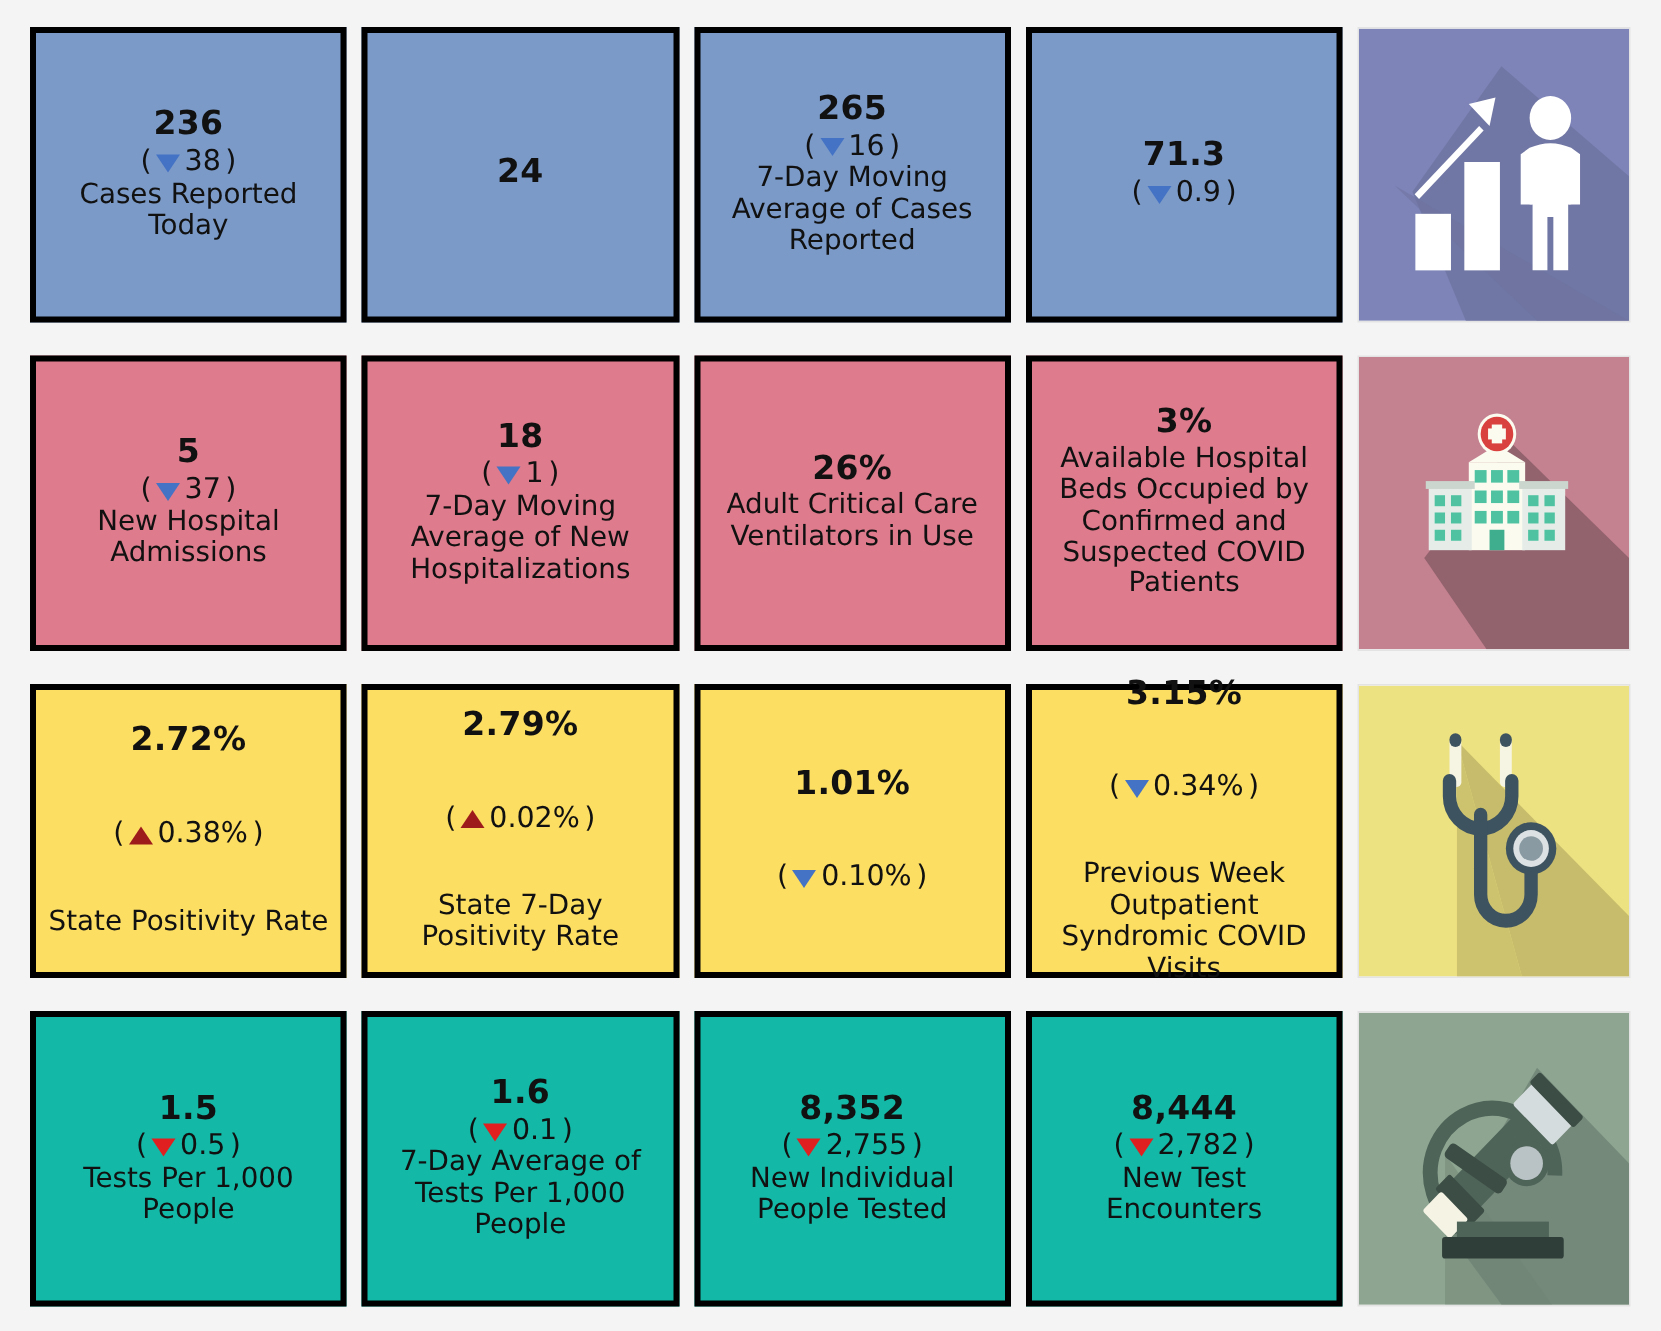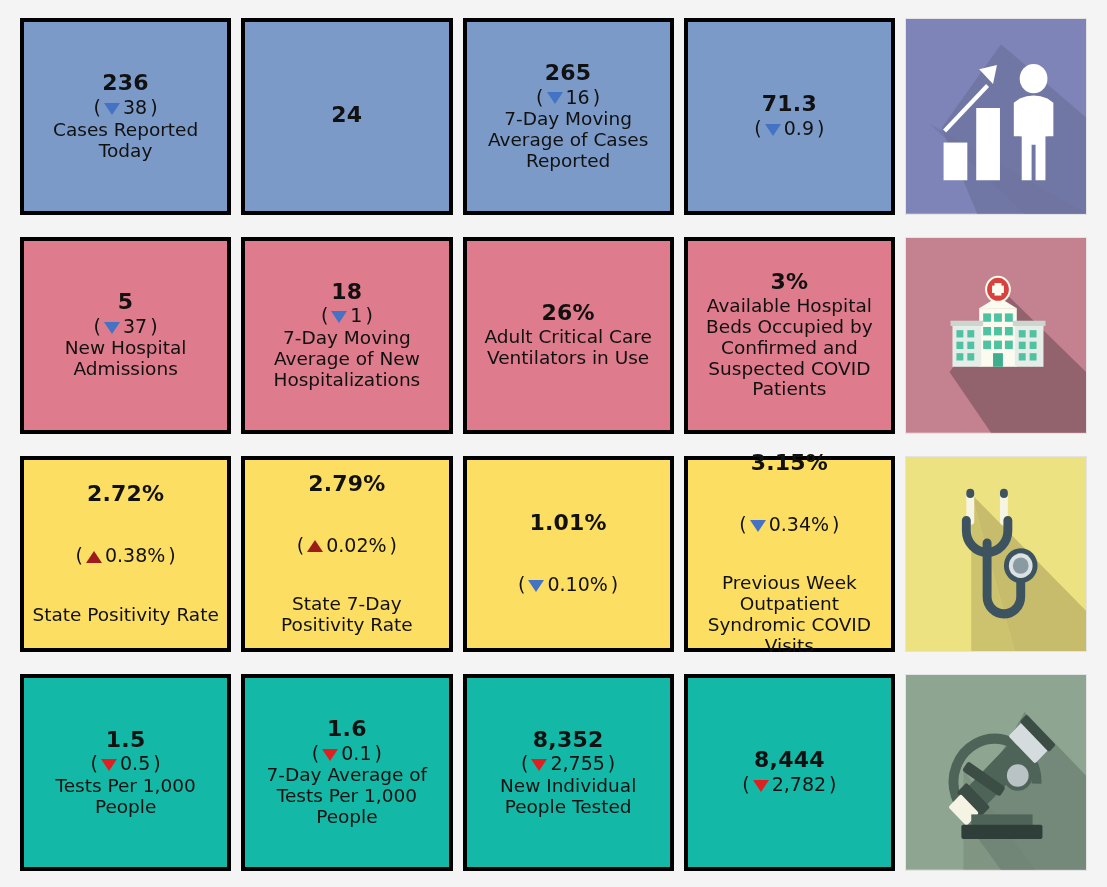--- a/index.html
+++ b/index.html
@@ -379,20 +379,21 @@
       </div>
 
       <div class="metric-card">
         <div class="metric-value">8,444</div>
         <div class="metric-change">
           <span>(</span>
           <span class="arrow down arrow-red"></span>
           <span>2,782</span>
           <span>)</span>
         </div>
+        <div class="metric-label">New Test Encounters</div>
       </div>
 
     </div>
 
     <div class="illustration">
       <svg viewBox="0 0 182 190" preserveAspectRatio="none">
         <rect x="0" y="0" width="182" height="190" fill="#8EA691"></rect>
         <path d="M120,36 L182,98 L182,190 L96,190 L58,140 Z" fill="#6E8274" opacity="0.78"></path>
         <path d="M58,92 L130,190 L58,190 Z" fill="#6E8274" opacity="0.45"></path>
 

